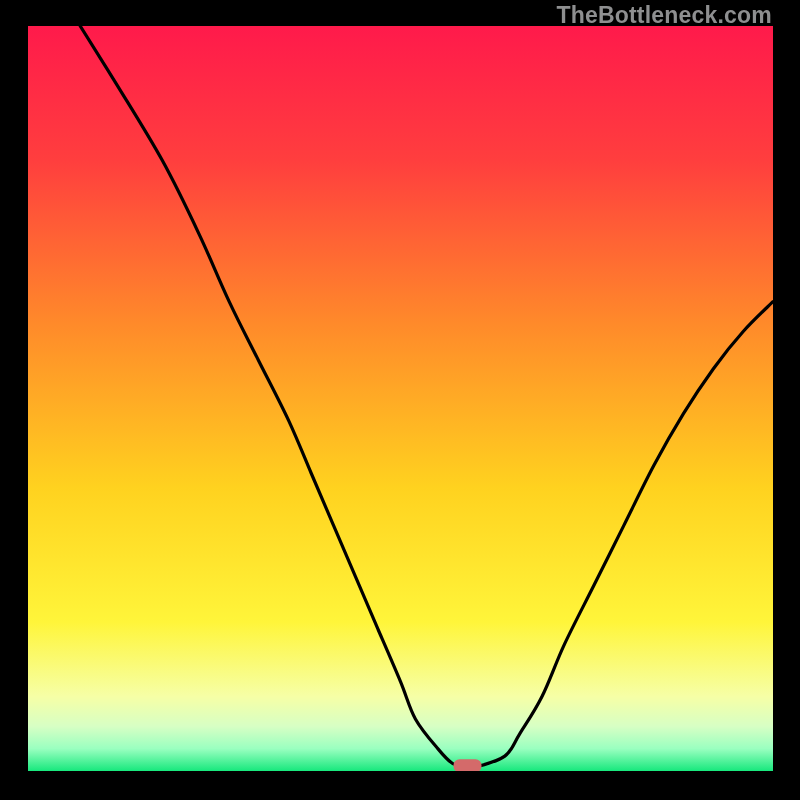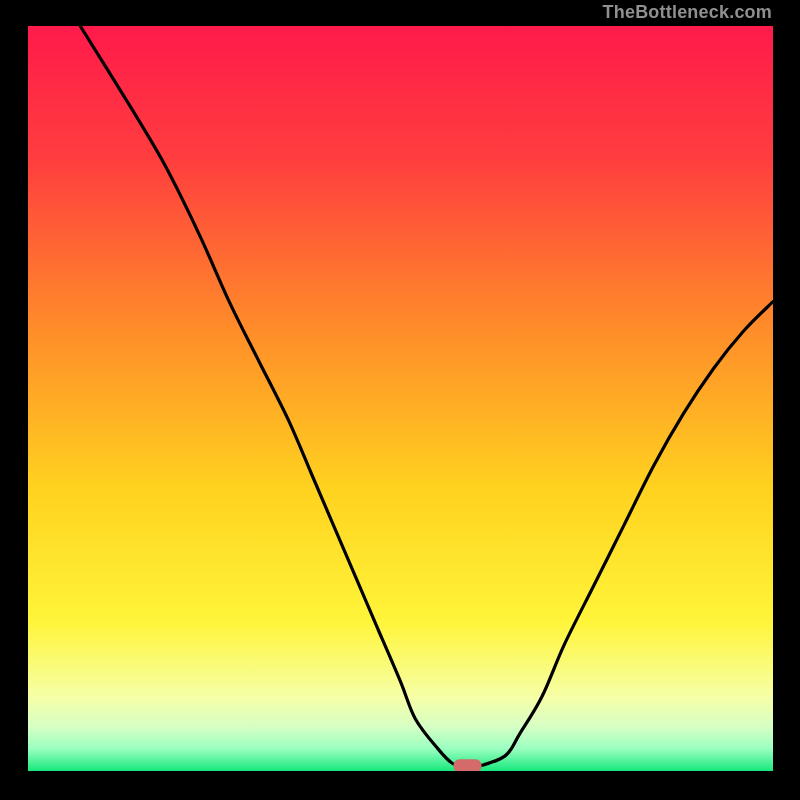--- a/index.html
+++ b/index.html
@@ -36,21 +36,21 @@
   .overlay {
     position: absolute;
     left: 0;
     top: 0;
   }
   .attribution {
     position: absolute;
     top: 2px;
     right: 28px;
     font-family: Arial, Helvetica, sans-serif;
-    font-size: 18px;
+    font-size: 23px;
     font-weight: 600;
     color: #8e8f90;
     letter-spacing: 0.2px;
   }
 </style>
 </head>
 <body>
 
 <div class="frame">
 

